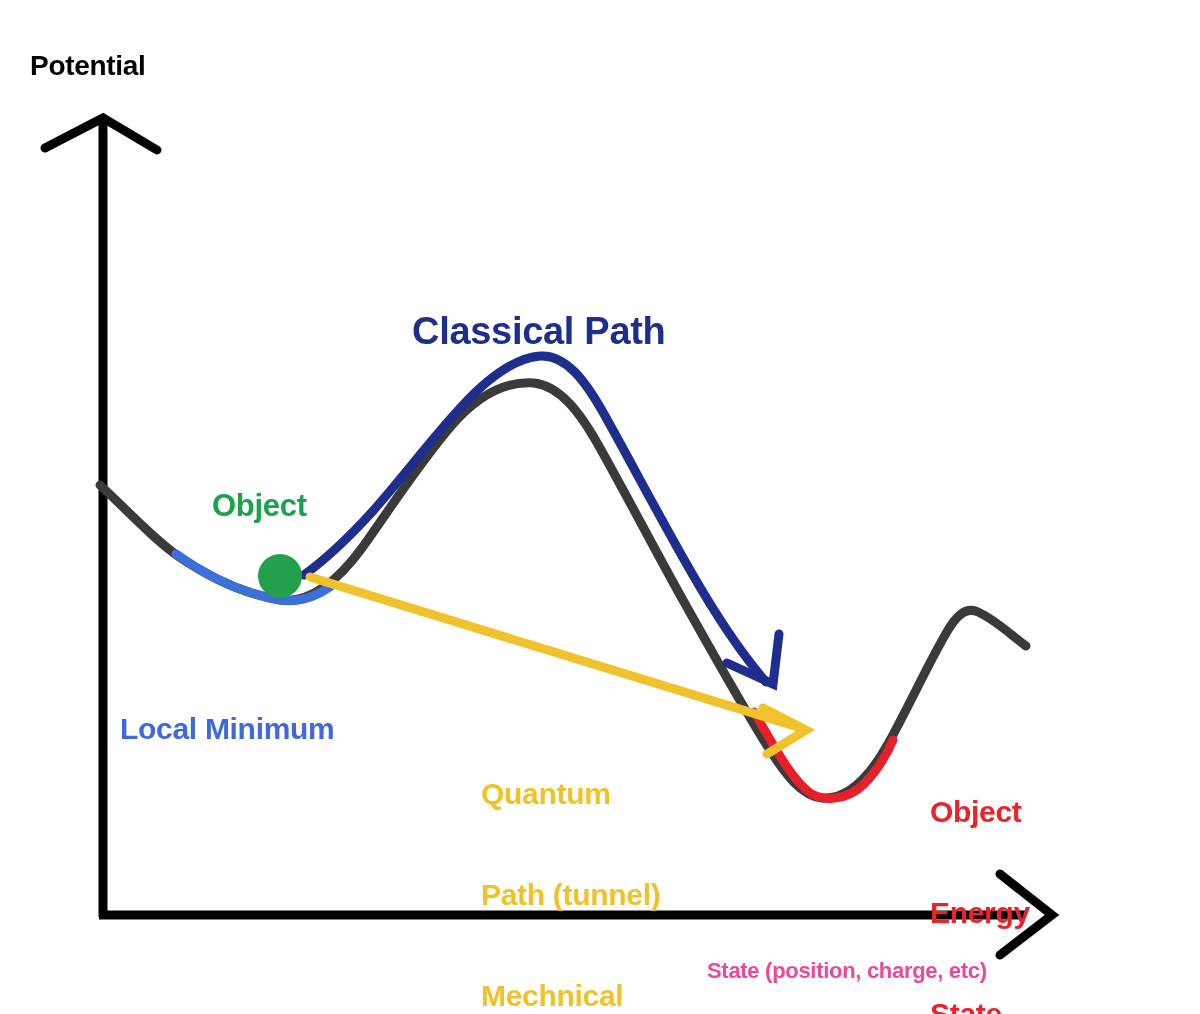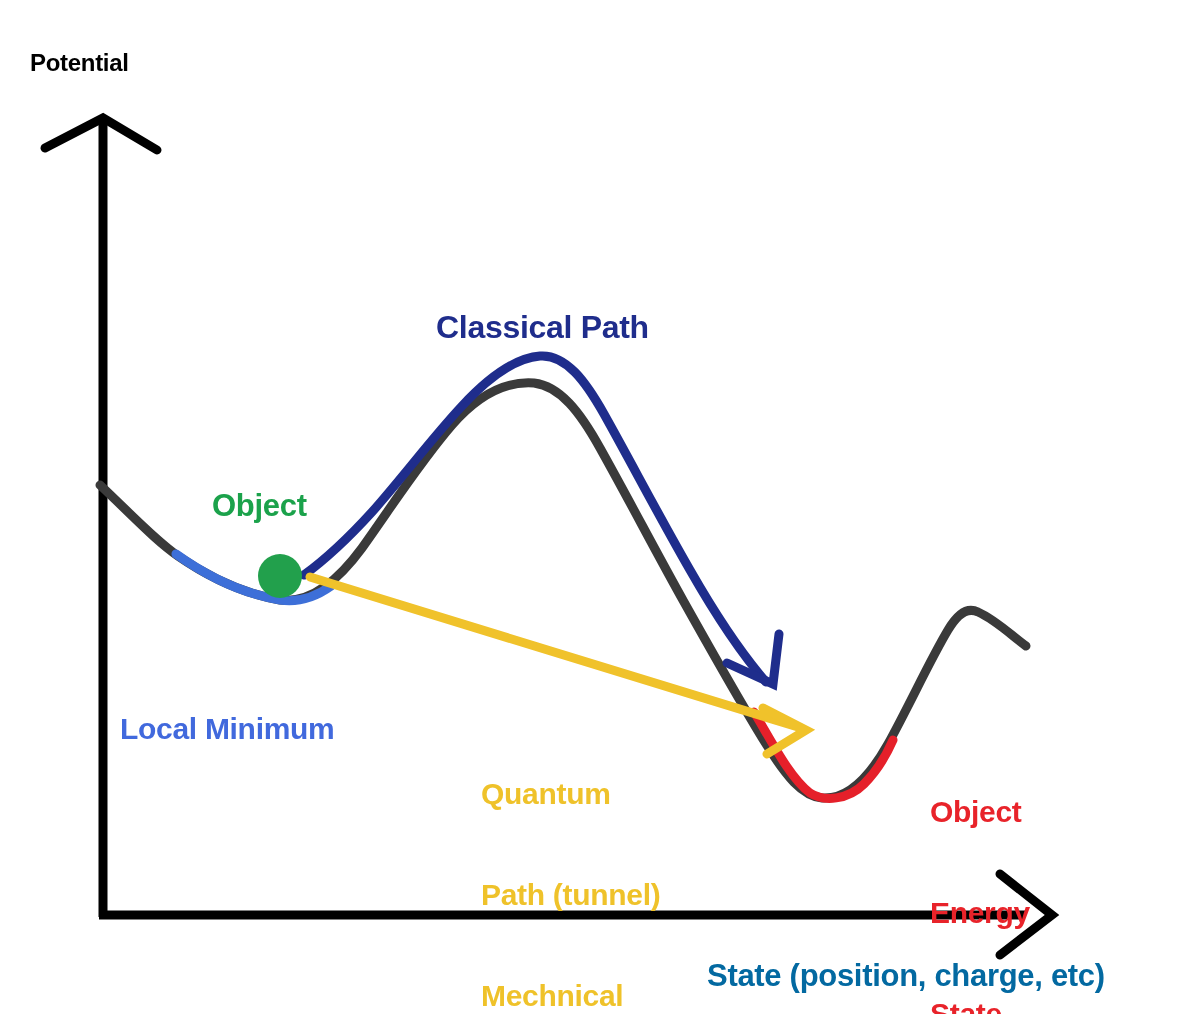--- a/index.html
+++ b/index.html
@@ -32,33 +32,33 @@
     position: absolute;
     font-family: "Liberation Sans", sans-serif;
     font-weight: bold;
     white-space: pre;
     line-height: 1.12;
     letter-spacing: -0.3px;
   }
   #label-potential {
     left: 30px;
     top: 50px;
-    font-size: 24px;
+    font-size: 28px;
     color: #000000;
   }
   #label-state {
     left: 707px;
     top: 959px;
-    font-size: 31px;
-    color: #0369a1;
+    font-size: 22px;
+    color: #ec4899;
   }
   #label-classical-path {
-    left: 436px;
+    left: 412px;
     top: 310px;
-    font-size: 32px;
+    font-size: 38px;
     color: #1F2D8C;
   }
   #label-object {
     left: 212px;
     top: 489px;
     font-size: 31px;
     color: #1BA24B;
   }
   #label-local-minimum {
     left: 120px;

